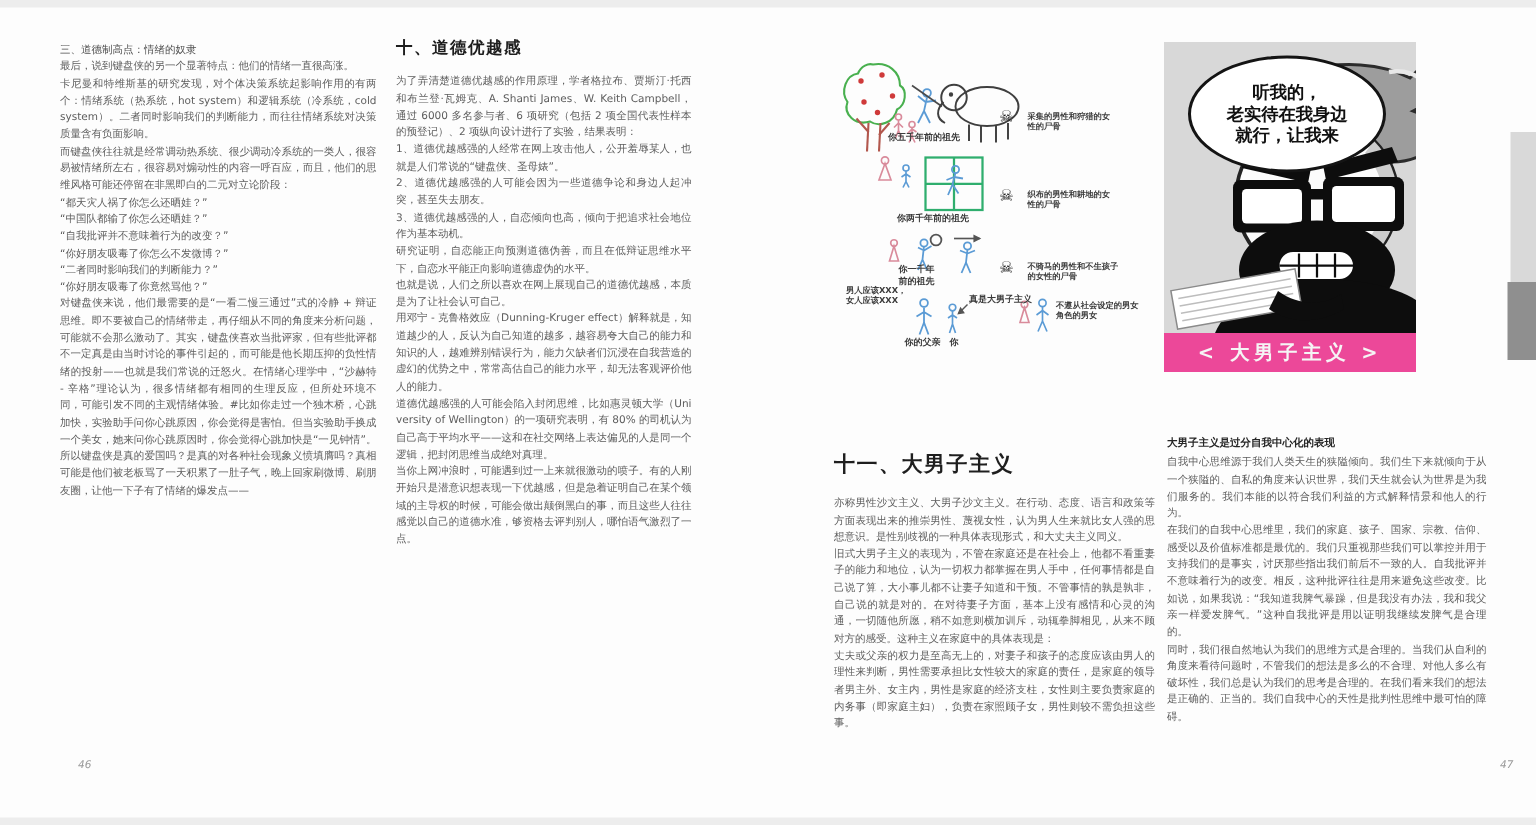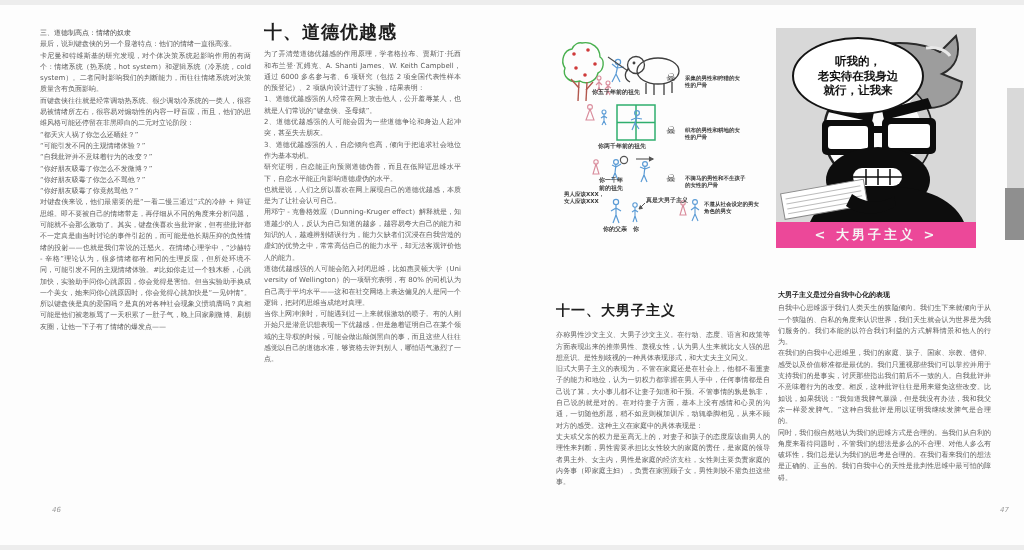--- a/index.html
+++ b/index.html
@@ -10,63 +10,63 @@
   .edge-bottom{position:absolute;left:0;bottom:0;width:1024px;height:5px;background:#ededed;}
   .edge-right-light{position:absolute;left:1007px;top:88px;width:17px;height:100px;background:#d9d9d9;}
   .edge-right-dark{position:absolute;left:1005px;top:188px;width:19px;height:52px;background:#8f8f8f;}
 
   .col{position:absolute;font-size:7px;line-height:11.3px;color:#5d5d5d;
        text-align:justify;word-break:break-all;}
   .col p{margin:0;}
   .chead{color:#4f4f4f;margin:0 0 11px 0;}
   #col1{left:40px;top:28px;width:211px;}
   #col2{left:264px;top:26px;width:197px;}
-  #col2 h2,#sec11 h2{font-size:18px;font-weight:bold;color:#1e1e1e;margin:0 0 12px 0;letter-spacing:1px;}
+  #col2 h2,#sec11 h2{font-size:11px;font-weight:bold;color:#1e1e1e;margin:0 0 12px 0;letter-spacing:1px;}
   #sec11{left:556px;top:288px;width:214px;}
   #sec11 h2{font-size:14px;margin-bottom:14px;margin-top:17px;}
   #colR{left:778px;top:290px;width:213px;}
   #colR .mini{font-weight:bold;color:#262626;margin:0 0 2px 0;}
 
   .pagenum{position:absolute;font-size:7px;color:#9a9a9a;font-style:italic;text-align:center;}
   #pn-left{left:52px;top:506px;}
   #pn-right{left:1000px;top:506px;}
 
   
   #illus{position:absolute;left:552px;top:26px;width:256px;height:238px;}
   #illus svg{position:absolute;left:0;top:0;}
   .cap{position:absolute;font-size:6px;font-weight:bold;color:#3c3c3c;line-height:7.5px;}
   .note{position:absolute;font-size:5.5px;color:#3c3c3c;line-height:7px;font-weight:bold;}
   .skull{position:absolute;font-size:11px;color:#222;line-height:11px;}
 
   
-  #panel{position:absolute;left:776px;top:28px;width:200px;height:220px;background:#d8d8d8;overflow:hidden;}
+  #panel{position:absolute;left:776px;top:28px;width:168px;height:220px;background:#d8d8d8;overflow:hidden;}
   #panel svg{position:absolute;left:0;top:0;z-index:1;}
   #bubble{position:absolute;left:16px;top:9px;width:128px;height:74px;background:#fff;
           border:2.5px solid #141414;border-radius:50%;z-index:3;
           display:flex;flex-direction:column;align-items:center;justify-content:center;
           font-size:11.5px;font-weight:bold;color:#101010;line-height:1.3;text-align:center;}
   #panel .band{position:absolute;left:0;bottom:0;width:100%;height:26px;background:#ec4899;z-index:4;
                display:flex;align-items:center;justify-content:center;
                color:#f5f5f5;font-size:13px;font-weight:bold;letter-spacing:3px;}
 </style>
 </head>
 <body>
 
 <div class="stage">
 
   <div class="col" id="col1">
     <p class="chead">三、道德制高点：情绪的奴隶</p>
     <p>最后，说到键盘侠的另一个显著特点：他们的情绪一直很高涨。</p>
     <p>卡尼曼和特维斯基的研究发现，对个体决策系统起影响作用的有两个：情绪系统（热系统，hot system）和逻辑系统（冷系统，cold system）。二者同时影响我们的判断能力，而往往情绪系统对决策质量含有负面影响。</p>
     <p>而键盘侠往往就是经常调动热系统、很少调动冷系统的一类人，很容易被情绪所左右，很容易对煽动性的内容一呼百应，而且，他们的思维风格可能还停留在非黑即白的二元对立论阶段：</p>
     <p>“都天灾人祸了你怎么还晒娃？”</p>
-    <p>“可能引发不同的主观情绪体验？”</p>
+    <p>“中国队都输了你怎么还晒娃？”</p>
     <p>“自我批评并不意味着行为的改变？”</p>
     <p>“你好朋友吸毒了你怎么不发微博？”</p>
-    <p>“你好朋友吸毒了你怎么不骂他？”</p>
+    <p>“二者同时影响我们的判断能力？”</p>
     <p>“你好朋友吸毒了你竟然骂他？”</p>
     <p>对键盘侠来说，他们最需要的是“一看二慢三通过”式的冷静 + 辩证思维。即不要被自己的情绪带走，再仔细从不同的角度来分析问题，可能就不会那么激动了。其实，键盘侠喜欢当批评家，但有些批评都不一定真是由当时讨论的事件引起的，而可能是他长期压抑的负性情绪的投射——也就是我们常说的迁怒火。在情绪心理学中，“沙赫特 - 辛格”理论认为，很多情绪都有相同的生理反应，但所处环境不同，可能引发不同的主观情绪体验。#比如你走过一个独木桥，心跳加快，实验助手问你心跳原因，你会觉得是害怕。但当实验助手换成一个美女，她来问你心跳原因时，你会觉得心跳加快是“一见钟情”。所以键盘侠是真的爱国吗？是真的对各种社会现象义愤填膺吗？真相可能是他们被老板骂了一天积累了一肚子气，晚上回家刷微博、刷朋友圈，让他一下子有了情绪的爆发点——</p>
   </div>
 
   <div class="col" id="col2">
     <h2>十、道德优越感</h2>
     <p>为了弄清楚道德优越感的作用原理，学者格拉布、贾斯汀·托西和布兰登·瓦姆克、A. Shanti James、W. Keith Campbell，通过 6000 多名参与者、6 项研究（包括 2 项全国代表性样本的预登记）、2 项纵向设计进行了实验，结果表明：</p>
     <p>1、道德优越感强的人经常在网上攻击他人，公开羞辱某人，也就是人们常说的“键盘侠、圣母婊”。</p>
     <p>2、道德优越感强的人可能会因为一些道德争论和身边人起冲突，甚至失去朋友。</p>
     <p>3、道德优越感强的人，自恋倾向也高，倾向于把追求社会地位作为基本动机。</p>

